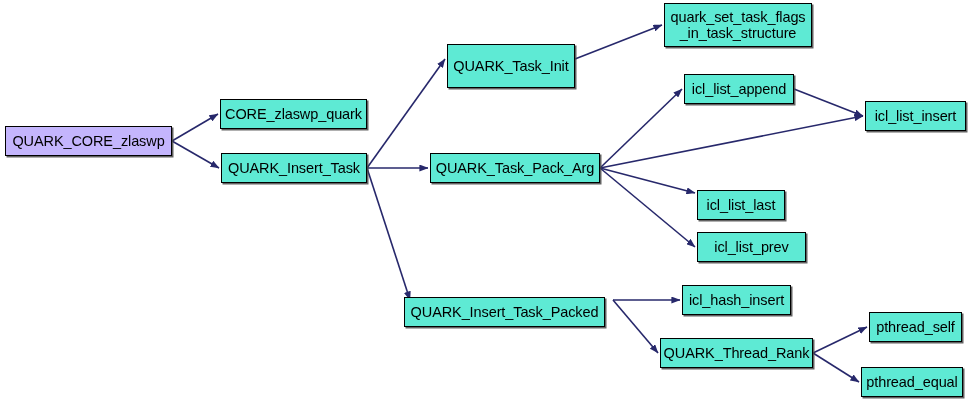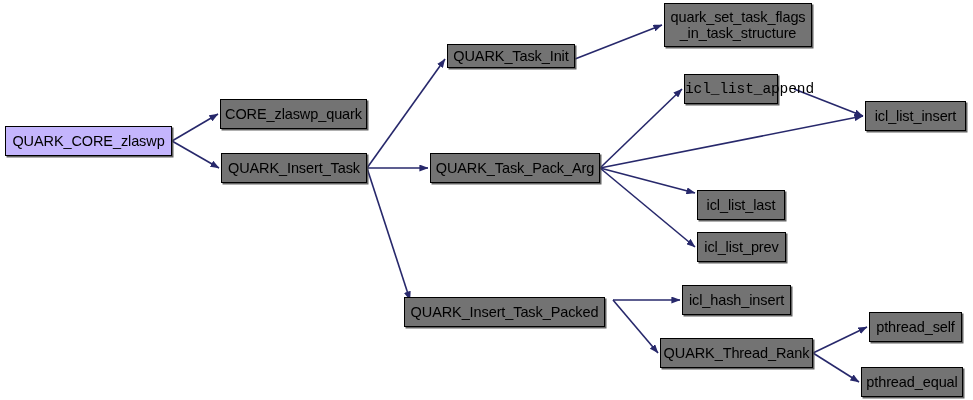--- a/index.html
+++ b/index.html
@@ -19,21 +19,21 @@
     position: absolute;
     left: 0;
     top: 0;
     width: 973px;
     height: 400px;
     pointer-events: none;
   }
   .node {
     position: absolute;
     box-sizing: border-box;
-    background: #737373;
+    background: #5eead4;
     border: 1px solid #000000;
     box-shadow: 1.5px 1.5px 0 0 rgba(70,70,70,0.85);
     display: flex;
     align-items: center;
     justify-content: center;
     text-align: center;
     color: #000000;
     font-size: 14.5px;
     line-height: 1.12;
     letter-spacing: -0.1px;
@@ -77,28 +77,28 @@
         <line x1="613" y1="300" x2="658" y2="353" marker-end="url(#arrowhead)" stroke="#27286b"></line>
         <line x1="813" y1="353" x2="867" y2="327" marker-end="url(#arrowhead)" stroke="#27286b"></line>
         <line x1="813" y1="353" x2="859" y2="382" marker-end="url(#arrowhead)" stroke="#27286b"></line>
       </g>
   </svg>
 
   <div id="node-layer">
       <div class="node root" style="left: 5px; top: 126px; width: 167px; height: 30px;"><span class="label">QUARK_CORE_zlaswp</span></div>
       <div class="node" style="left: 220px; top: 99px; width: 147px; height: 30px;"><span class="label">CORE_zlaswp_quark</span></div>
       <div class="node" style="left: 221px; top: 153px; width: 146px; height: 30px;"><span class="label">QUARK_Insert_Task</span></div>
-      <div class="node" style="left: 447px; top: 44px; width: 128px; height: 24px;"><span class="label">QUARK_Task_Init</span></div>
+      <div class="node" style="left: 447px; top: 44px; width: 128px; height: 44px;"><span class="label">QUARK_Task_Init</span></div>
       <div class="node" style="left: 664px; top: 3px; width: 148px; height: 44px;"><span class="label">quark_set_task_flags
 _in_task_structure</span></div>
-      <div class="node" style="left: 684px; top: 74px; width: 94px; height: 30px; font-family: Liberation Mono, monospace;"><span class="label">icl_list_append</span></div>
+      <div class="node" style="left: 684px; top: 74px; width: 110px; height: 30px;"><span class="label">icl_list_append</span></div>
       <div class="node" style="left: 865px; top: 101px; width: 101px; height: 30px;"><span class="label">icl_list_insert</span></div>
       <div class="node" style="left: 430px; top: 153px; width: 170px; height: 30px;"><span class="label">QUARK_Task_Pack_Arg</span></div>
       <div class="node" style="left: 697px; top: 178px; width: 88px; height: 30px; margin-top: 12px;"><span class="label">icl_list_last</span></div>
-      <div class="node" style="left: 697px; top: 232px; width: 89px; height: 30px;"><span class="label">icl_list_prev</span></div>
+      <div class="node" style="left: 697px; top: 232px; width: 109px; height: 30px;"><span class="label">icl_list_prev</span></div>
       <div class="node" style="left: 404px; top: 285px; width: 201px; height: 30px; margin-top: 12px;"><span class="label">QUARK_Insert_Task_Packed</span></div>
       <div class="node" style="left: 682px; top: 285px; width: 109px; height: 30px;"><span class="label">icl_hash_insert</span></div>
       <div class="node" style="left: 660px; top: 338px; width: 153px; height: 30px;"><span class="label">QUARK_Thread_Rank</span></div>
       <div class="node" style="left: 869px; top: 312px; width: 93px; height: 30px;"><span class="label">pthread_self</span></div>
       <div class="node" style="left: 861px; top: 367px; width: 102px; height: 30px;"><span class="label">pthread_equal</span></div>
     </div>
 
 </div>
 
 </body></html>

